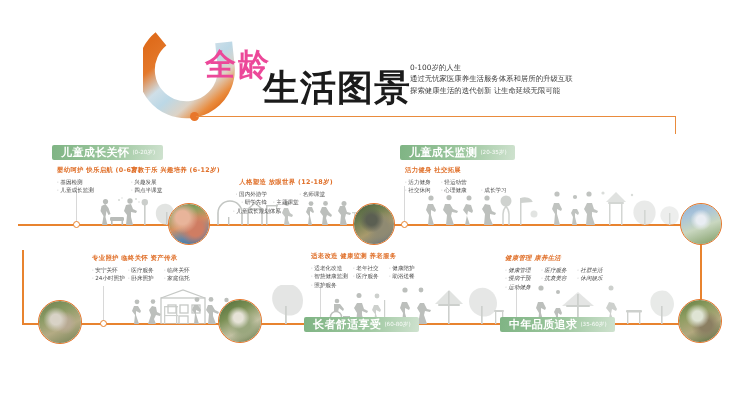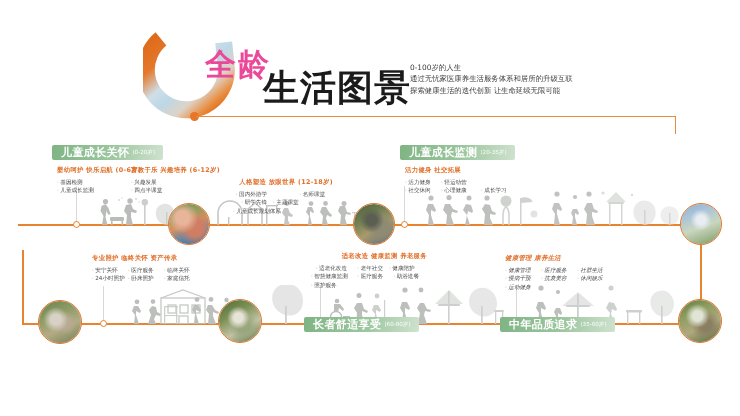--- a/index.html
+++ b/index.html
@@ -466,21 +466,21 @@
       <span class="ditem" style="width:36px;">安宁关怀</span>
       <span class="ditem" style="width:36px;">医疗服务</span>
       <span class="ditem">临终关怀</span>
       <span class="ditem" style="width:36px;">24小时照护</span>
       <span class="ditem" style="width:36px;">卧床照护</span>
       <span class="ditem">家庭信托</span>
     </div>
   </div>
 
 
-  <div class="detail" style="left:311px; top:252px; width:116px;text-align:right;">
+  <div class="detail" style="left:311px; top:252px; width:116px;">
     <div class="detail-title">适老改造 健康监测 养老服务</div>
     <div class="detail-items" style="width:114px;">
       <span class="ditem" style="width:42px;">适老化改造</span>
       <span class="ditem" style="width:36px;">老年社交</span>
       <span class="ditem">健康陪护</span>
       <span class="ditem" style="width:42px;">智慧健康监测</span>
       <span class="ditem" style="width:36px;">医疗服务</span>
       <span class="ditem" style="width:36px;">助浴送餐</span>
       <span class="ditem">照护服务</span>
     </div>

